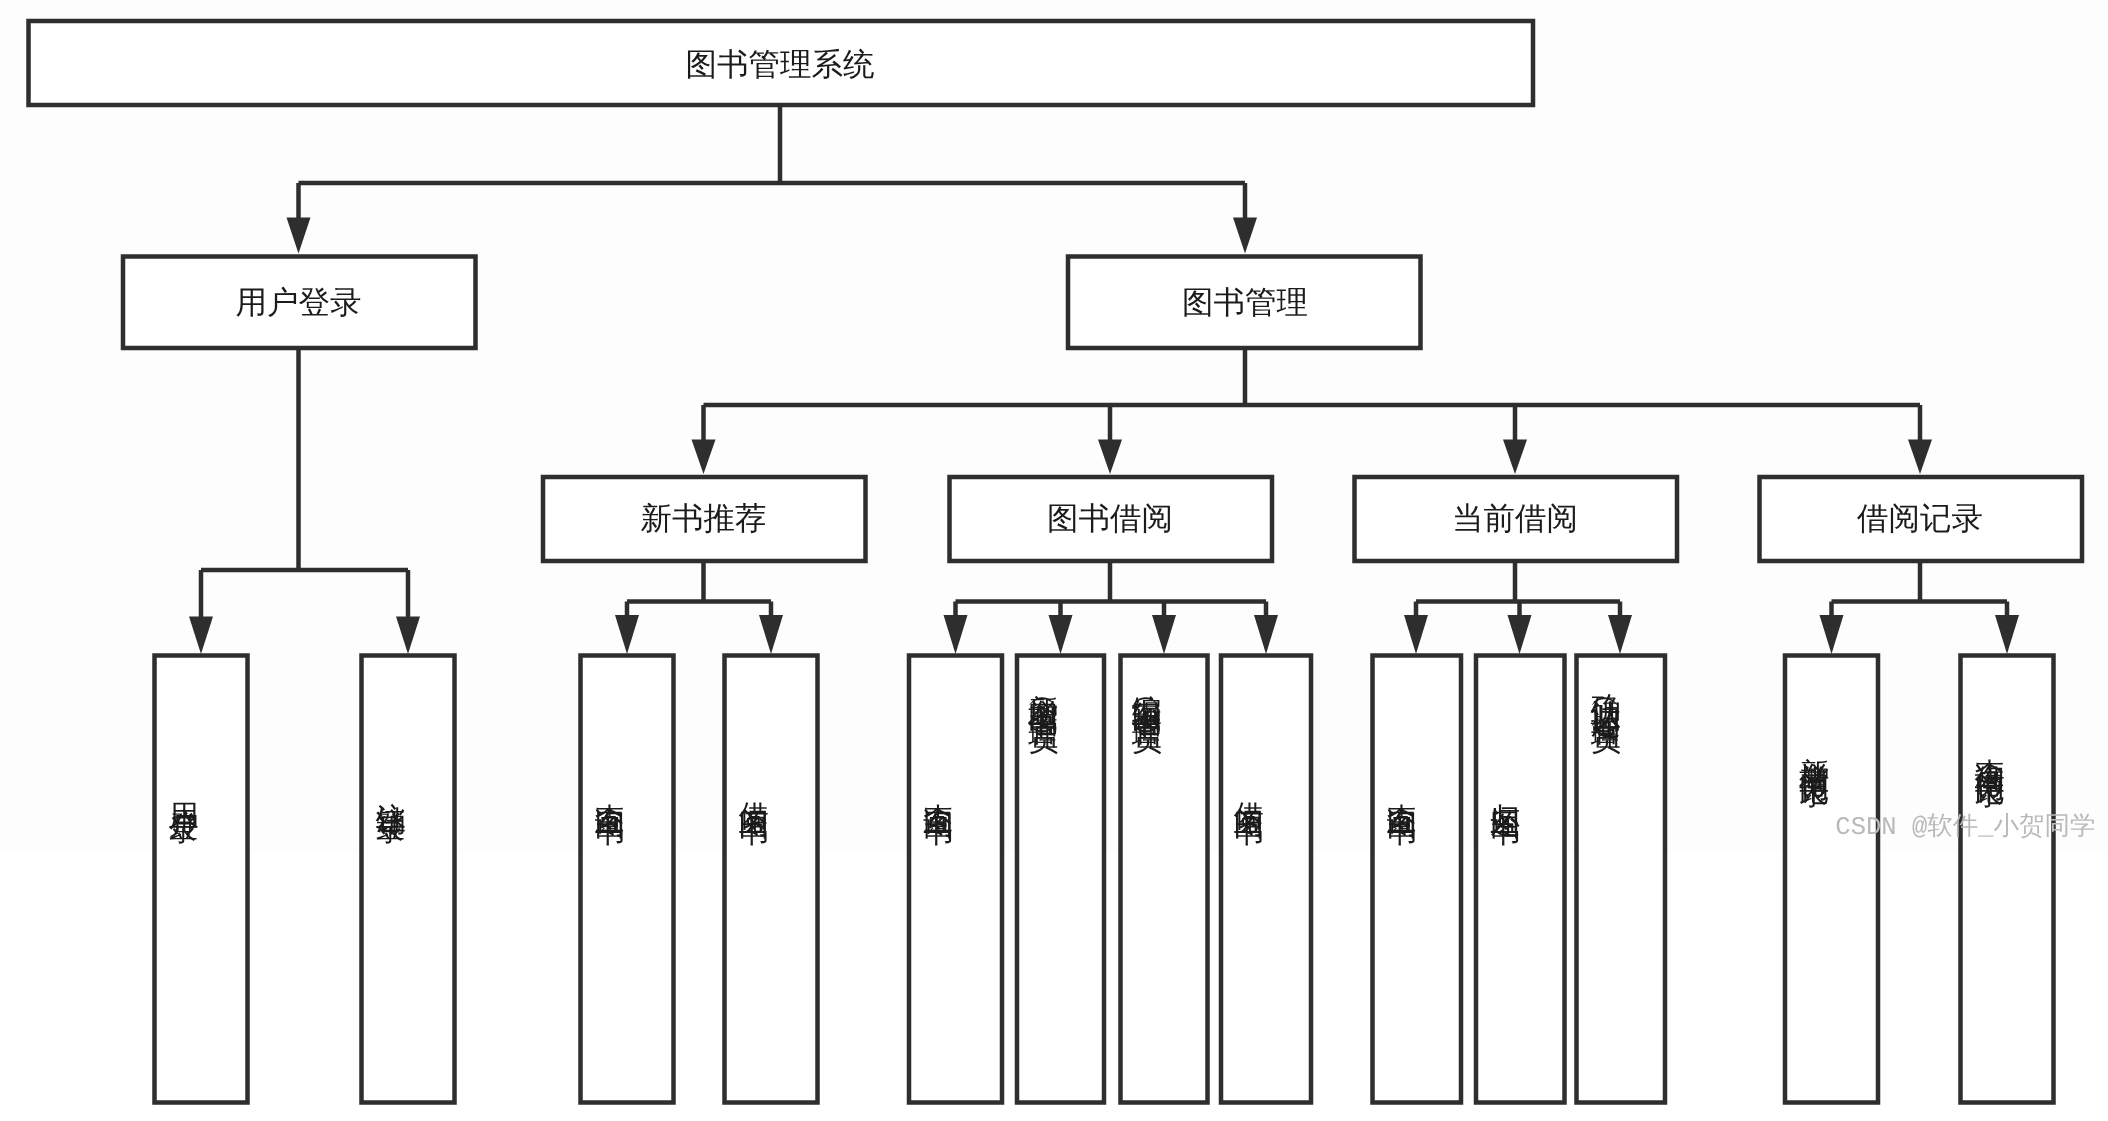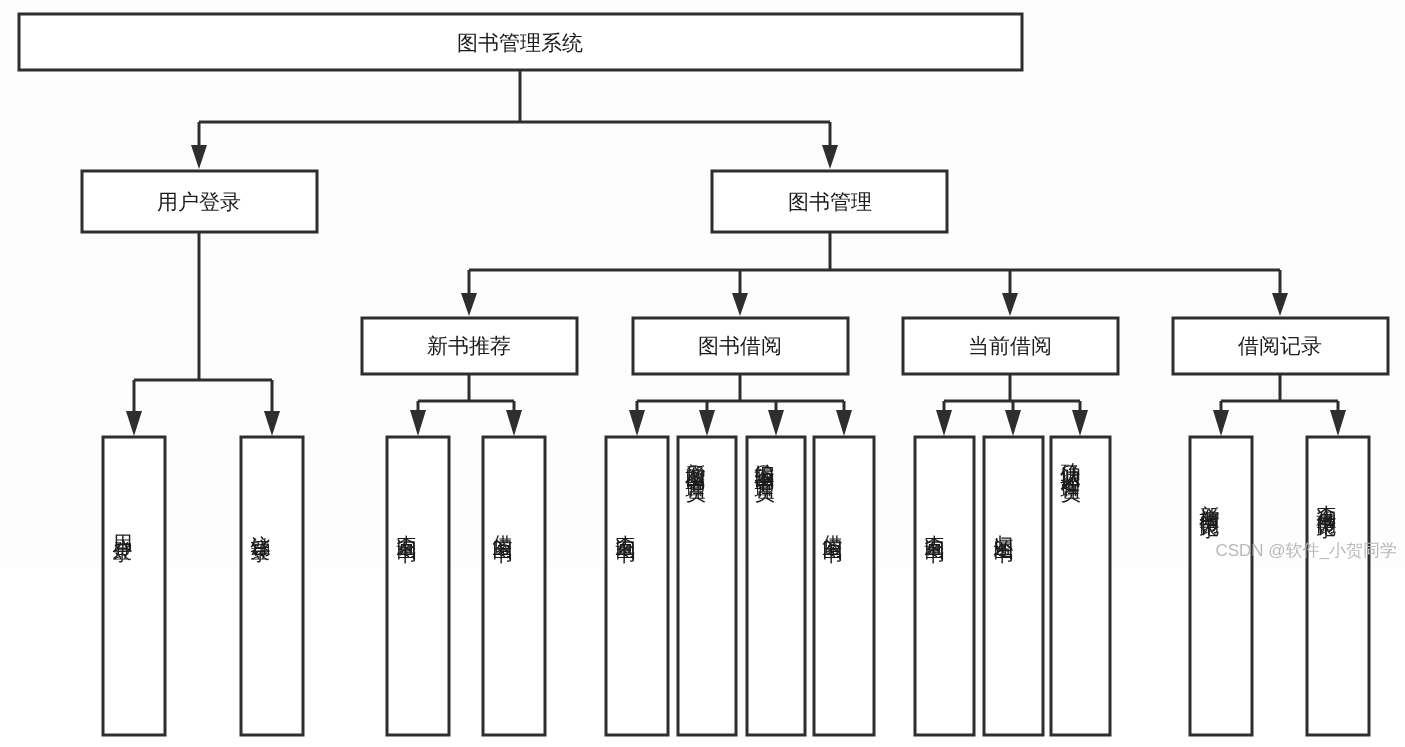--- a/index.html
+++ b/index.html
@@ -58,21 +58,21 @@
     line-height: 1.0;
     color: #1b1b1b;
     letter-spacing: 3px;
     white-space: nowrap;
     pointer-events: none;
   }
   .watermark {
     position: absolute;
     right: 8px;
     bottom: 6px;
-    font-family: Liberation Sans, sans-serif;
+    font-family: Liberation Mono, monospace;
     font-size: 17px;
     color: #b9b9b9;
     white-space: nowrap;
   }
 </style>
 </head>
 <body>
 
 <div id="diagram-root">
 

